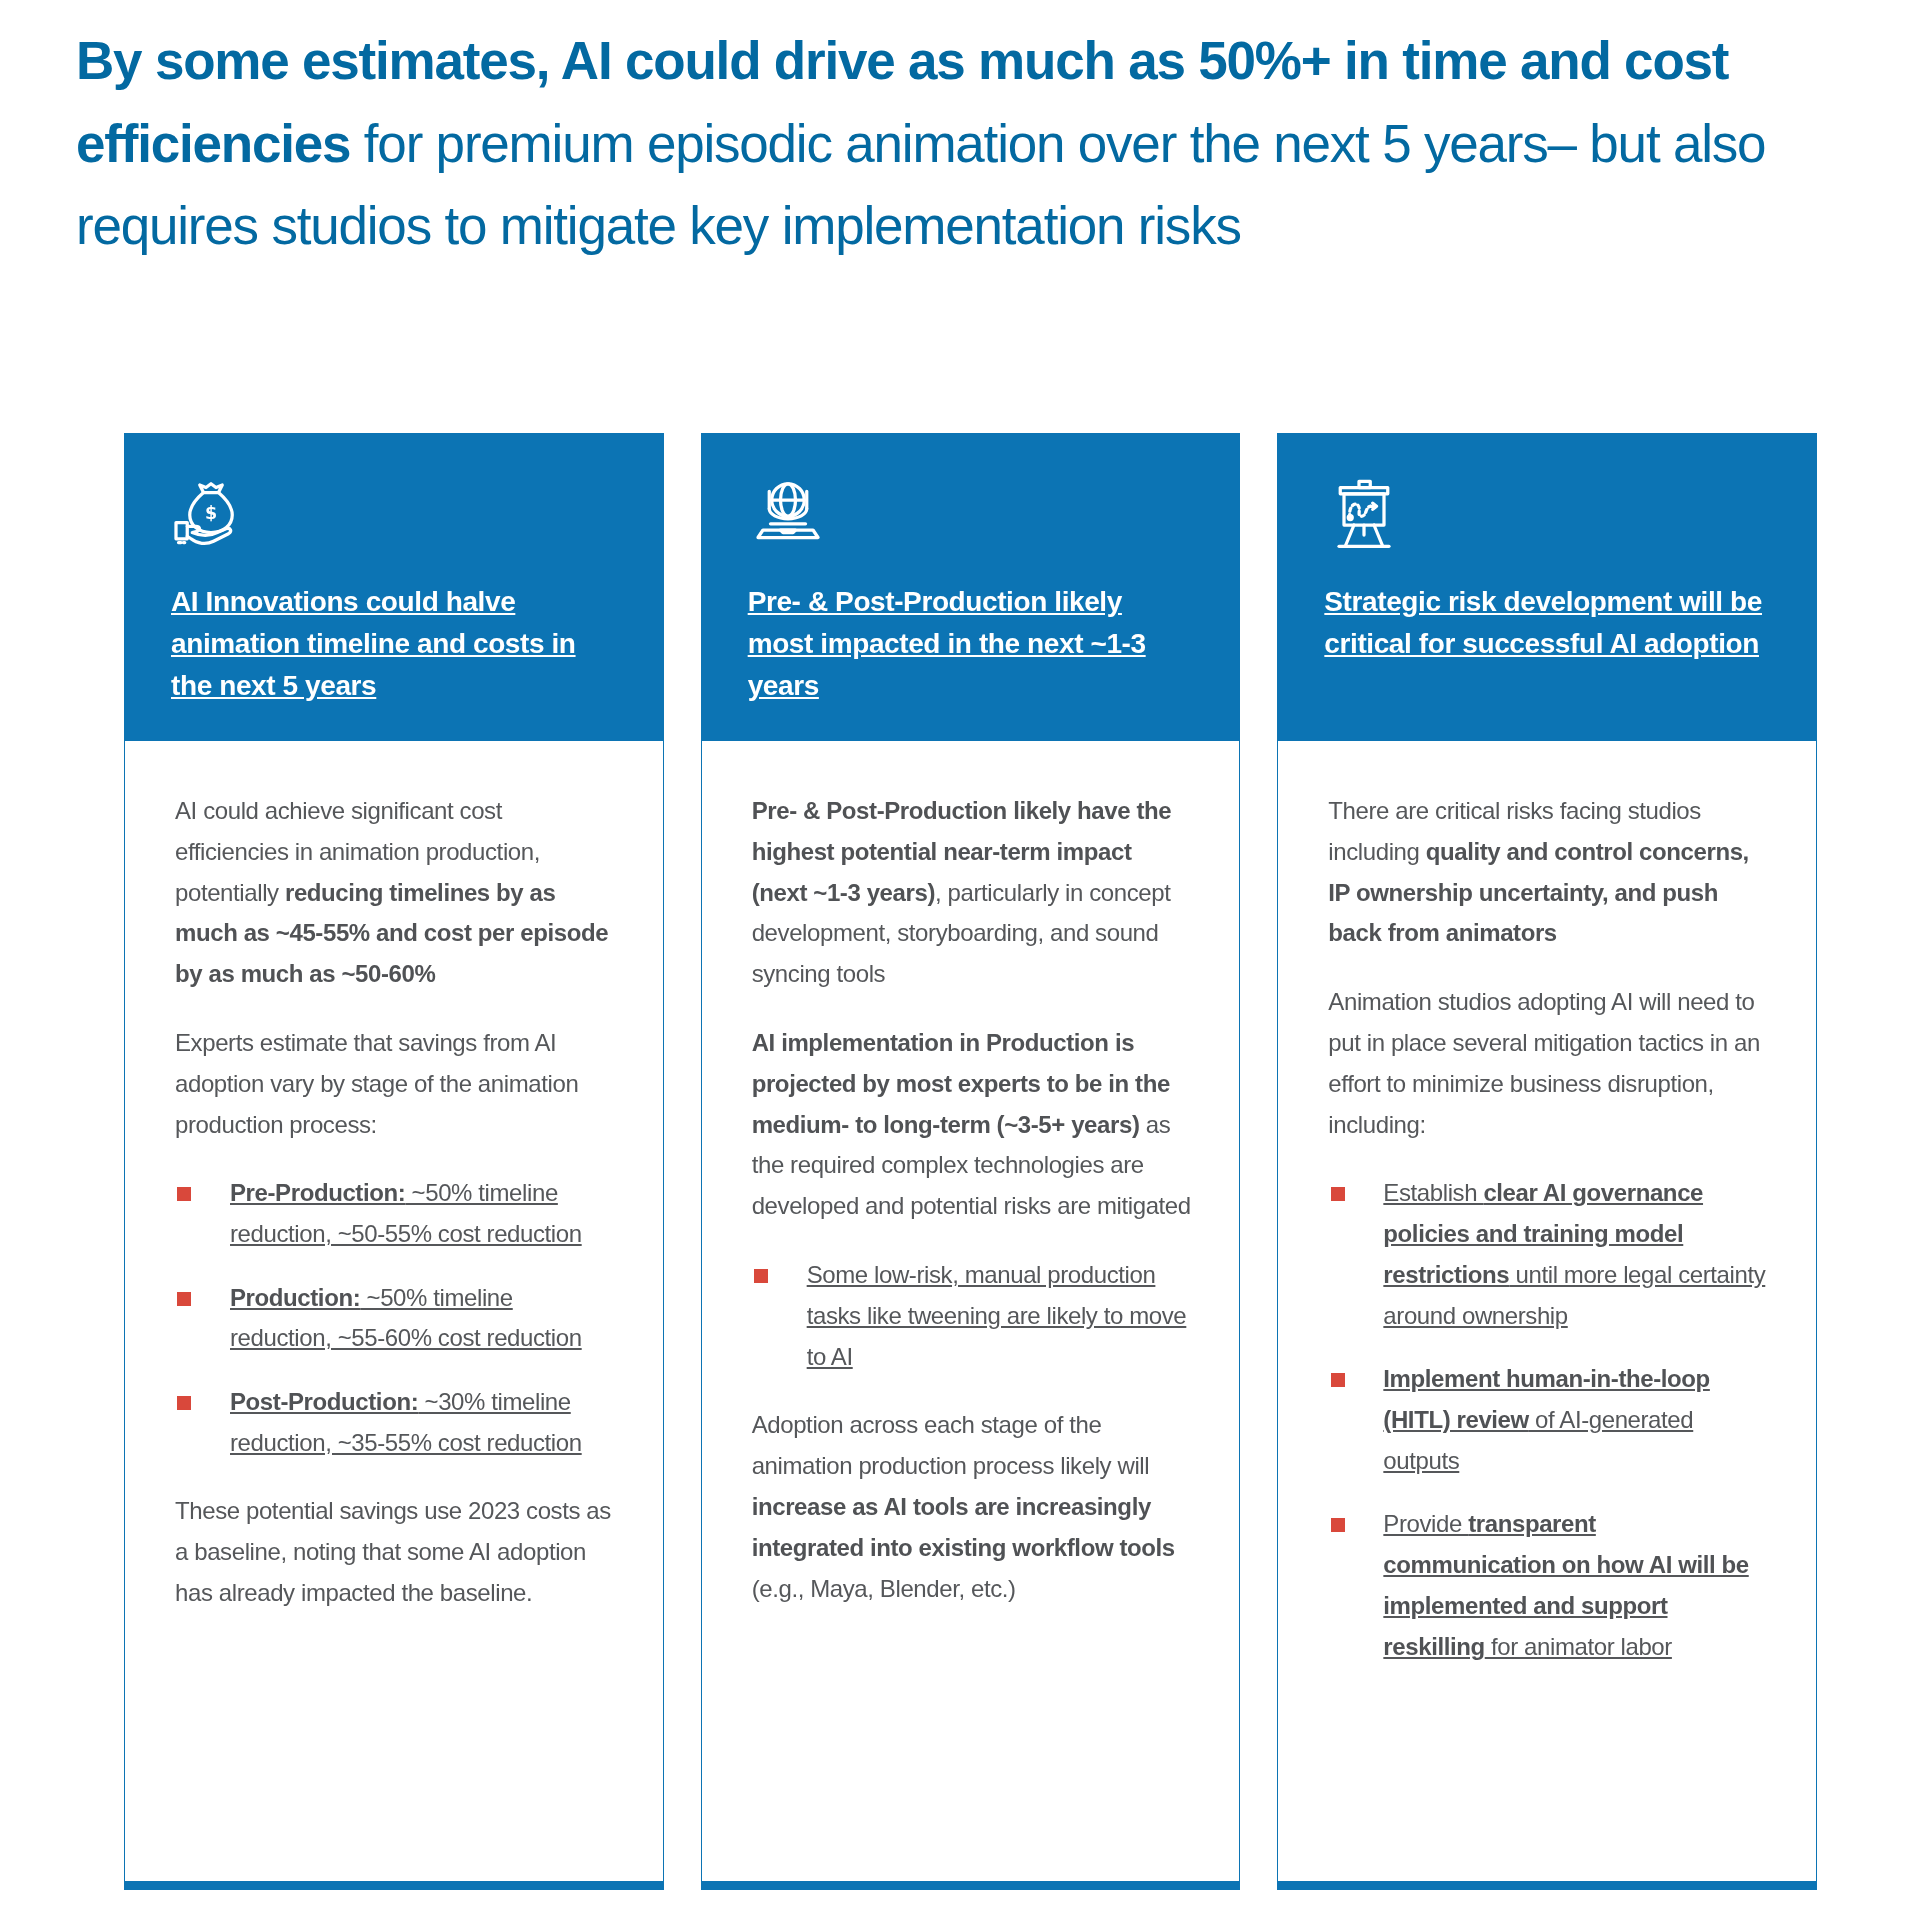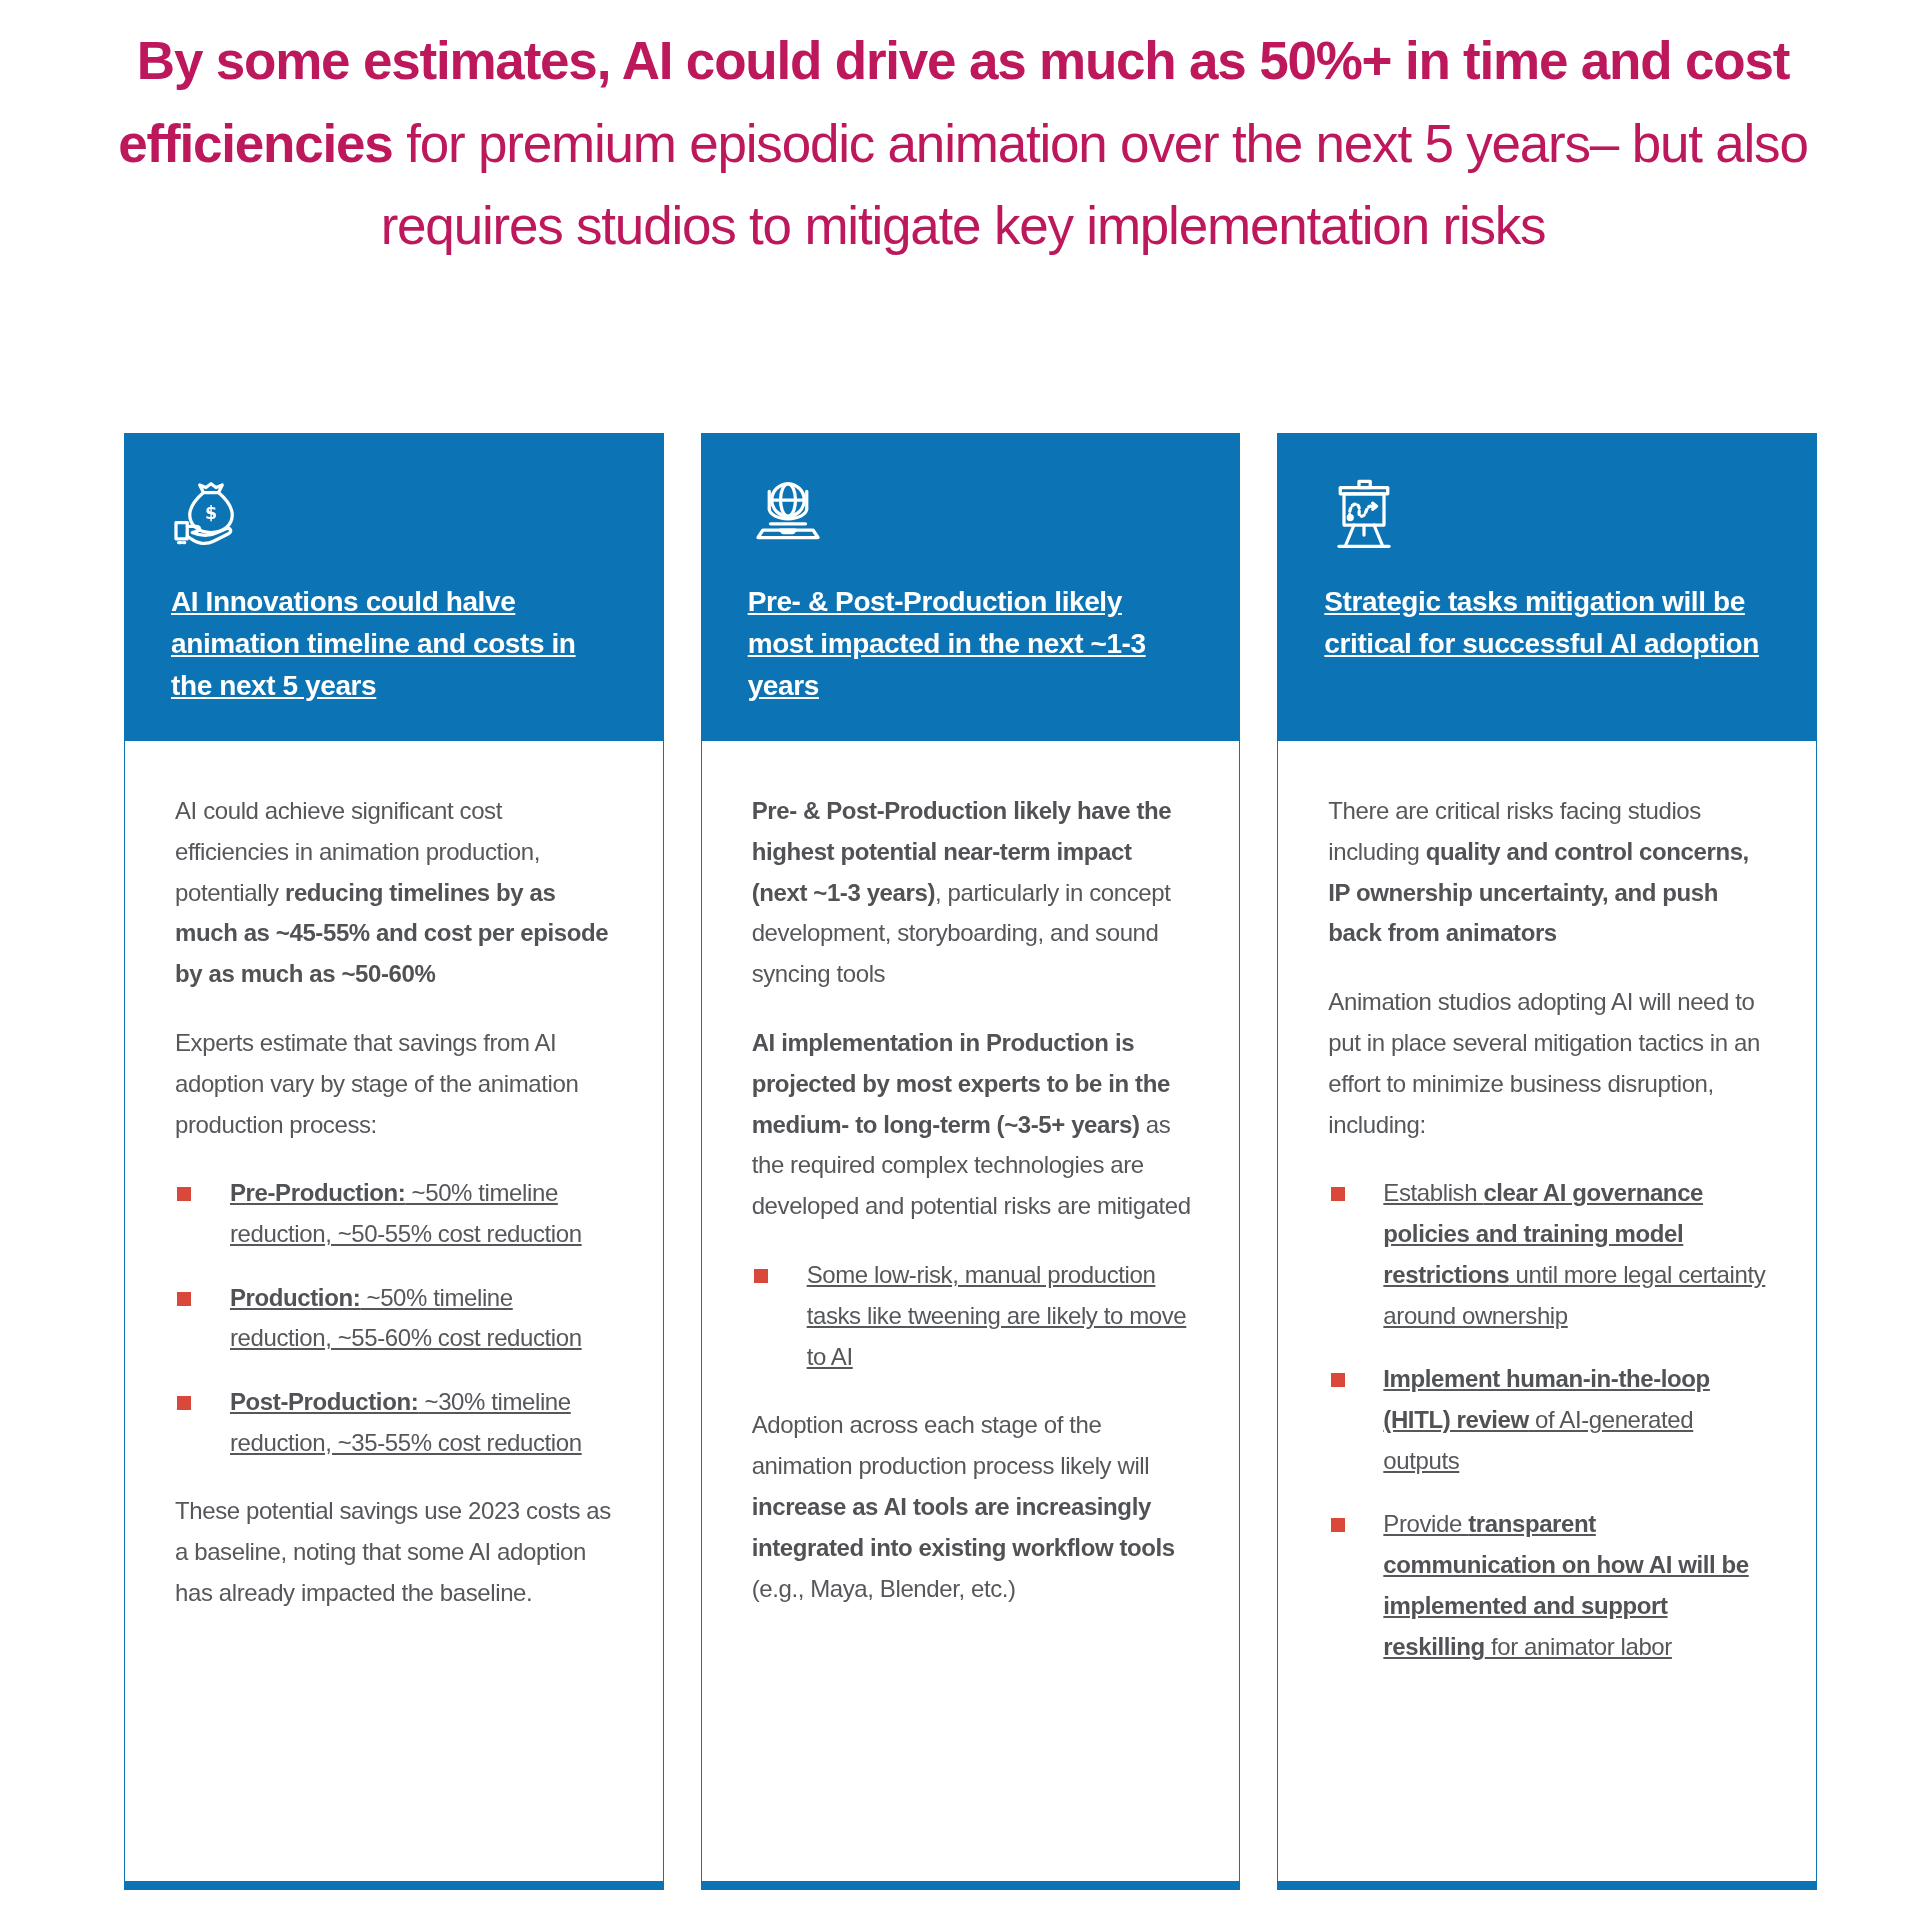--- a/index.html
+++ b/index.html
@@ -3,21 +3,21 @@
 <meta charset="utf-8">
 <style>
   html,body{margin:0;padding:0;}
   body{
     width:1926px;height:1924px;position:relative;background:#ffffff;
     font-family:"Liberation Sans", sans-serif;overflow:hidden;
   }
   
   .page-title{
     position:absolute;top:20px;left:0;right:0;margin:0 auto;width:1774px;
-    text-align:center;color:#be185d;font-size:53px;line-height:1.56;
+    color:#0369a1;font-size:53px;line-height:1.56;
     letter-spacing:-1.2px;font-weight:400;
   }
   .page-title b{font-weight:700;}
   
   .cards{
     position:absolute;top:433px;left:124px;width:1693px;height:1457px;
     display:flex;gap:37px;
   }
   .card{
     flex:1 1 0;background:#ffffff;box-sizing:border-box;
@@ -106,21 +106,21 @@
       <svg class="card-icon" viewBox="0 0 64 64">
         <rect x="28" y="5" width="9" height="5"></rect>
         <rect x="13" y="10" width="38" height="5"></rect>
         <rect x="16" y="15" width="32" height="25"></rect>
         <path d="M24 40 L17 57 M40 40 L47 57 M32 40 V48"></path>
         <path d="M12 57 h40"></path>
         <path d="M21 34 C19 27 24 21 27 24 C30 27 26 33 30 33 C34 33 33 26 37 25" stroke-dasharray="2.5 2.5"></path>
         <circle cx="21" cy="34" r="1.6"></circle>
         <path d="M37 25 h5 M42 25 l-3 -2.5 M42 25 l-3 2.5"></path>
       </svg>
-      <h2>Strategic tasks mitigation will be critical for successful AI adoption</h2>
+      <h2>Strategic risk development will be critical for successful AI adoption</h2>
     </header>
     <div class="card-body">
       <p><span>There are critical risks facing studios including </span><b>quality and control concerns, IP ownership uncertainty, and push back from animators</b></p>
       <p><span>Animation studios adopting AI will need to put in place several mitigation tactics in an effort to minimize business disruption, including:</span></p>
       <ul class="bullet-list">
         <li><span class="bullet-marker"></span><span><span>Establish </span><b>clear AI governance policies and training model restrictions</b><span> until more legal certainty around ownership</span></span></li>
         <li><span class="bullet-marker"></span><span><b>Implement human-in-the-loop (HITL) review</b><span> of AI-generated outputs</span></span></li>
         <li><span class="bullet-marker"></span><span><span>Provide </span><b>transparent communication on how AI will be implemented and support reskilling</b><span> for animator labor</span></span></li>
       </ul>
     </div>

